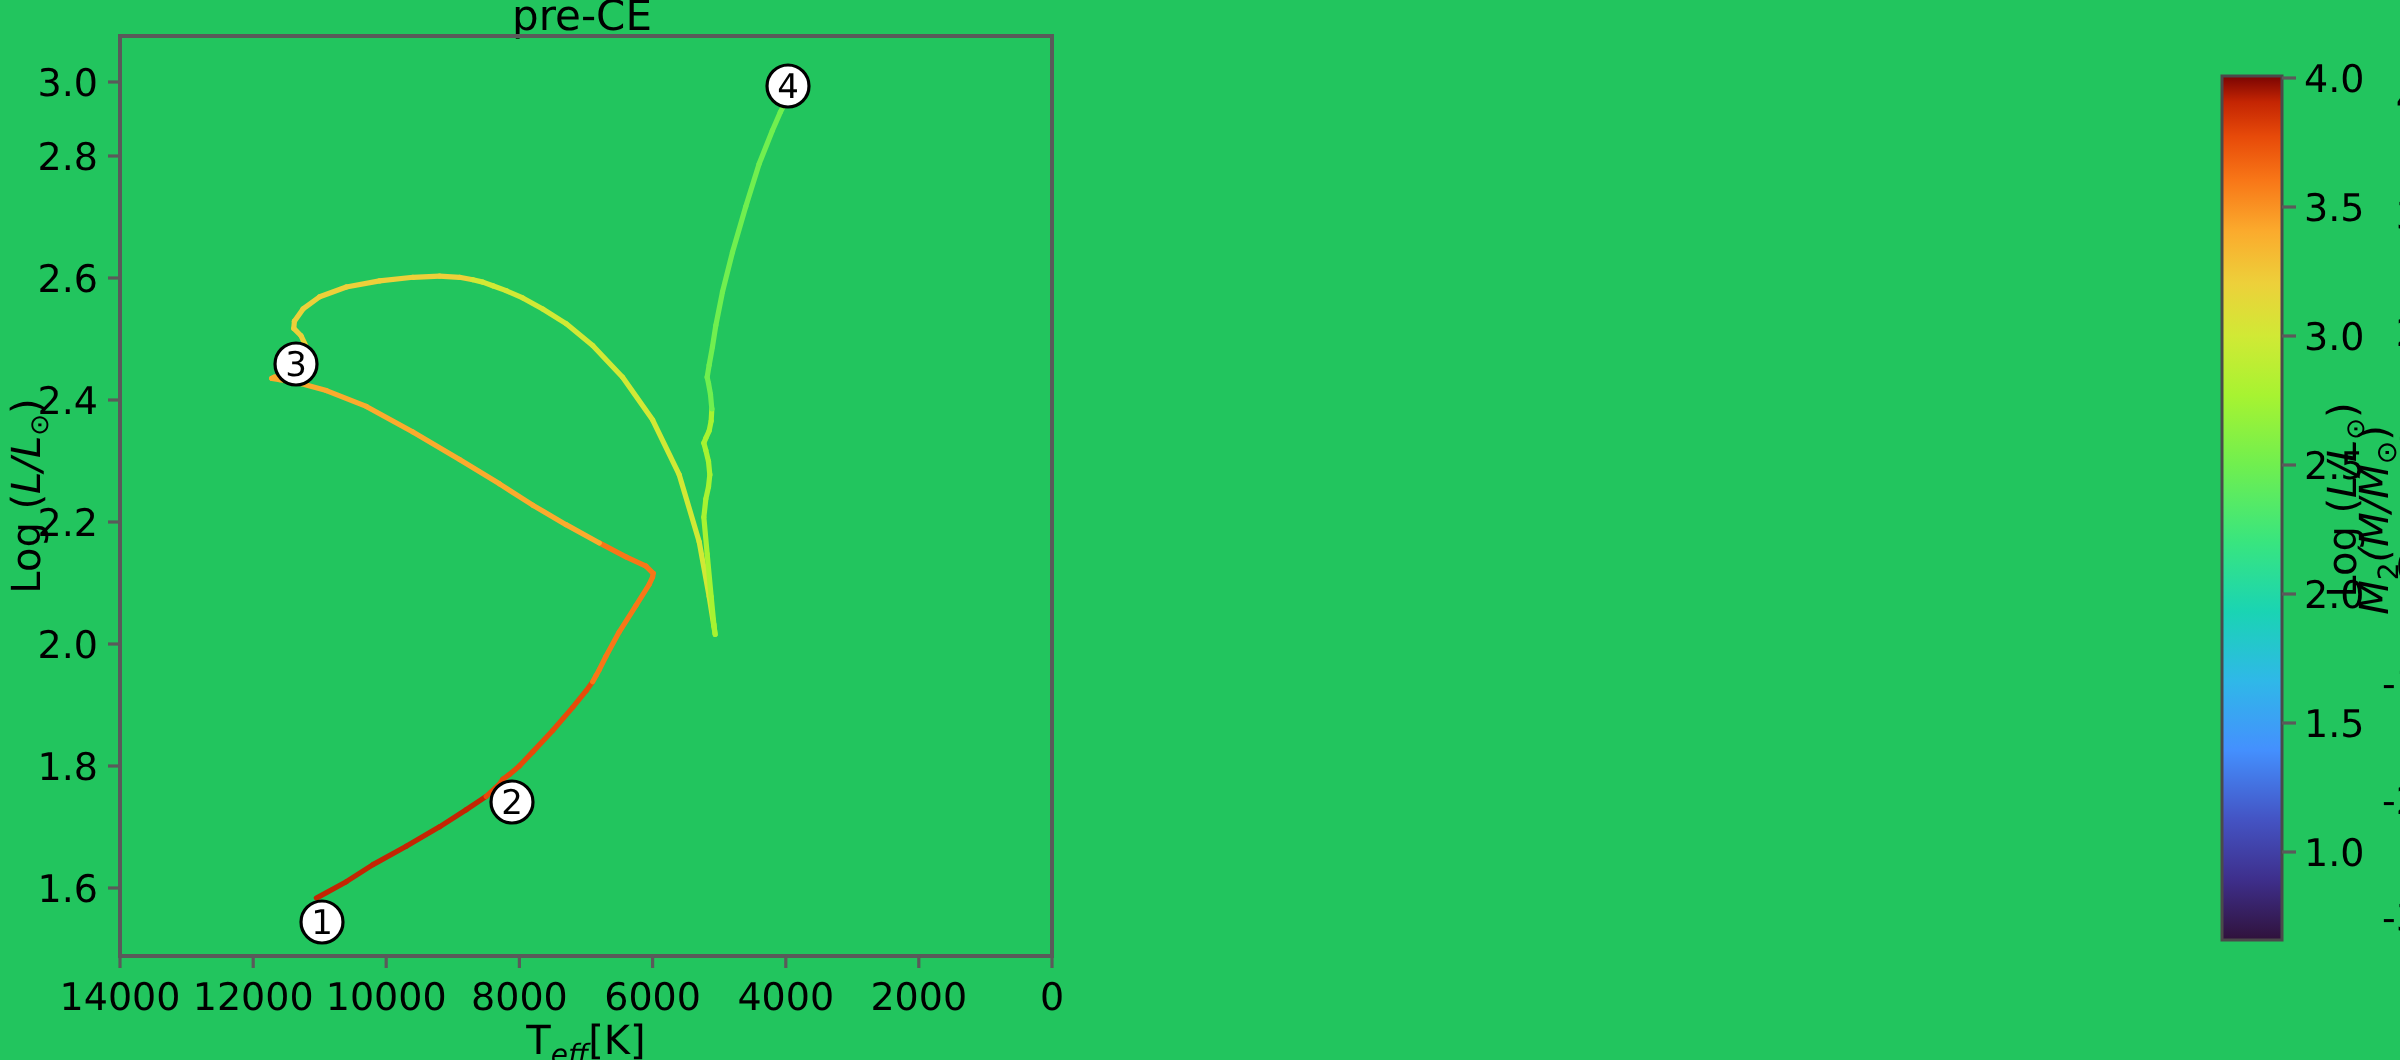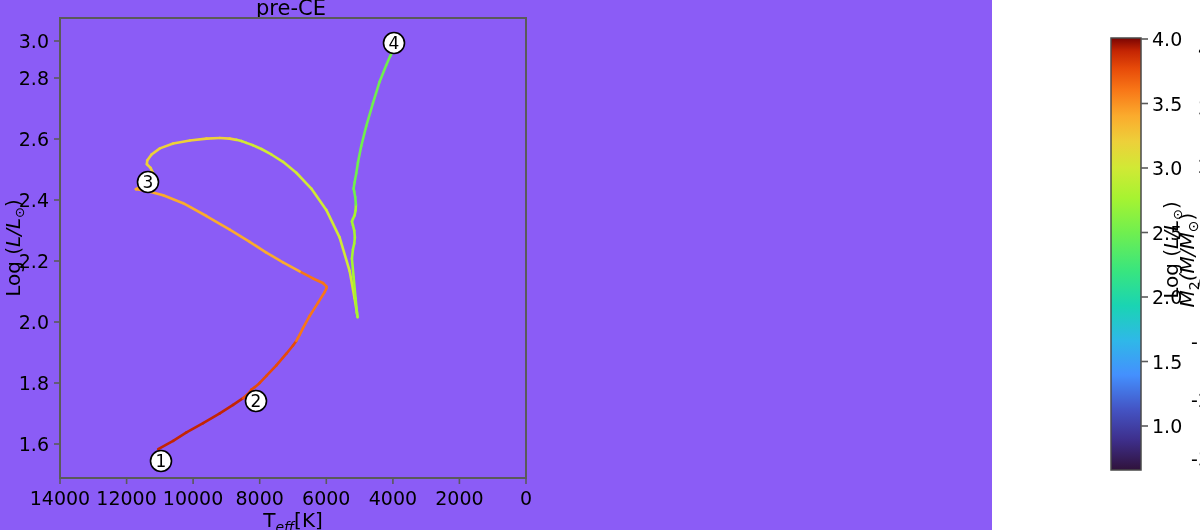--- a/index.html
+++ b/index.html
@@ -1,18 +1,18 @@
 <!DOCTYPE html>
 <html><head>
 <meta charset="utf-8">
 <style>
   html,body{margin:0;padding:0;background:#ffffff;}
   body{width:1200px;height:530px;overflow:hidden;
        font-family:"DejaVu Sans","Liberation Sans",sans-serif;}
-  #figure{position:relative;width:992px;height:530px;background:#8b5cf6;}
+  #figure{position:relative;width:1200px;height:530px;background:#22c55e;}
   svg{display:block;}
   .tick-label{font-size:19px;fill:#000;font-family:"DejaVu Sans","Liberation Sans",sans-serif;}
   .axis-title{font-size:20px;fill:#000;font-family:"DejaVu Sans","Liberation Sans",sans-serif;}
   .panel-title{font-size:21px;fill:#000;font-family:"DejaVu Sans","Liberation Sans",sans-serif;}
   .legend-text{font-size:19.5px;fill:#000;font-family:"DejaVu Sans","Liberation Sans",sans-serif;}
   .marker-num{font-size:17px;fill:#000;font-family:"DejaVu Sans","Liberation Sans",sans-serif;}
   .spine{fill:none;stroke:#5a5a5a;stroke-width:2;}
   .tickmark{stroke:#5a5a5a;stroke-width:1.6;}
   .it{font-style:italic;}
 </style>

